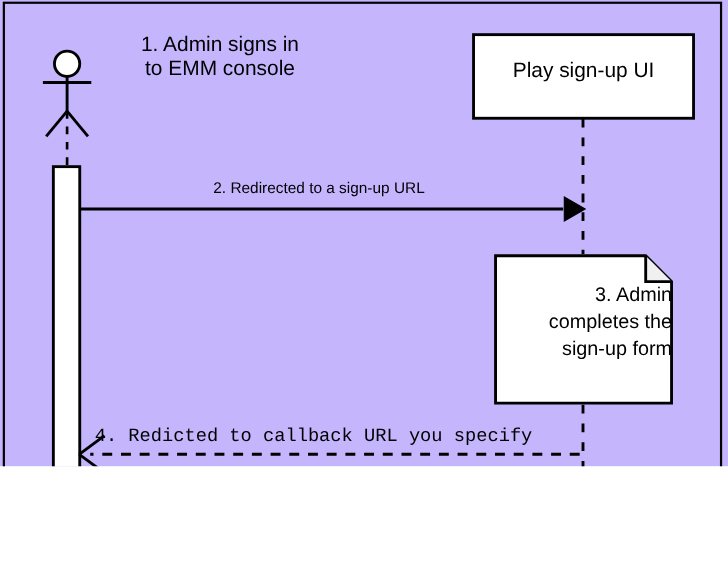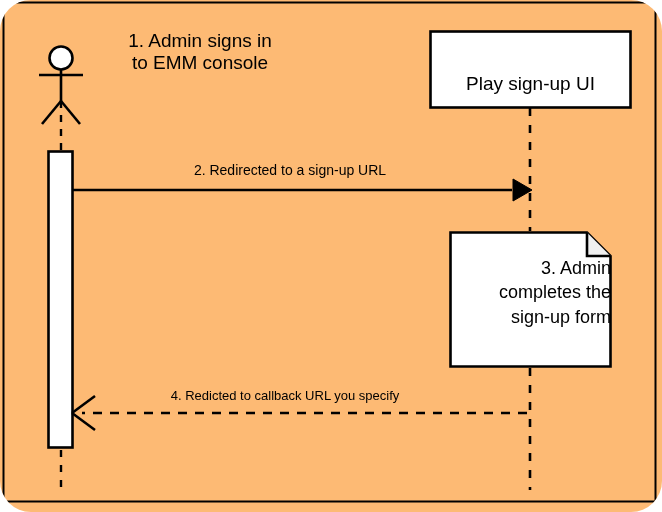--- a/index.html
+++ b/index.html
@@ -6,24 +6,23 @@
     margin: 0;
     padding: 0;
     background: #ffffff;
   }
   body {
     font-family: "Liberation Sans", sans-serif;
   }
   #diagram-canvas {
     position: relative;
     width: 662px;
-    height: 512px;
-    background: #fdba74;
+    height: 424px;
+    background: #c4b5fd;
     overflow: hidden;
-    border-radius: 31px;
   }
   #diagram-canvas svg {
     position: absolute;
     top: 0;
     left: 0;
   }
   .diagram-label {
     position: absolute;
     font-family: "Liberation Sans", sans-serif;
     color: #000000;
@@ -33,35 +32,36 @@
     user-select: none;
   }
   #actor-caption {
     left: 90px;
     top: 30px;
     width: 220px;
     font-size: 19px;
   }
   #participant-label {
     left: 430px;
-    top: 73px;
+    top: 54px;
     width: 201px;
     font-size: 19px;
   }
   #message-2-label {
     left: 80px;
     top: 162px;
     width: 420px;
     font-size: 14px;
   }
   #message-4-label {
     left: 75px;
     top: 388px;
     width: 420px;
-    font-size: 13px;
+    font-size: 17px;
+    font-family: Liberation Mono, monospace;
   }
   #note-text {
     left: 449px;
     top: 256px;
     width: 162px;
     font-size: 18px;
     line-height: 1.35;
     text-align: right;
   }
 </style>

